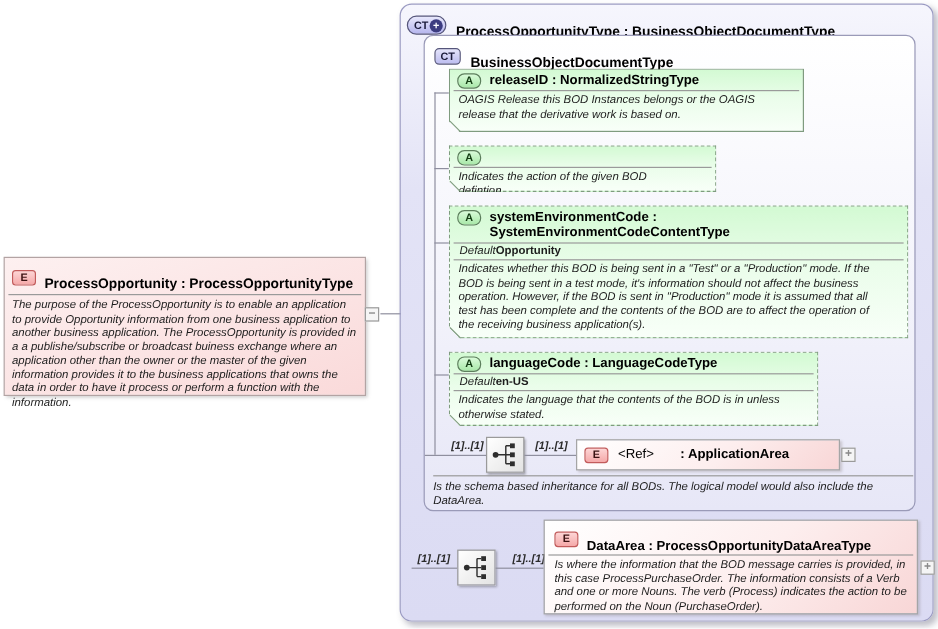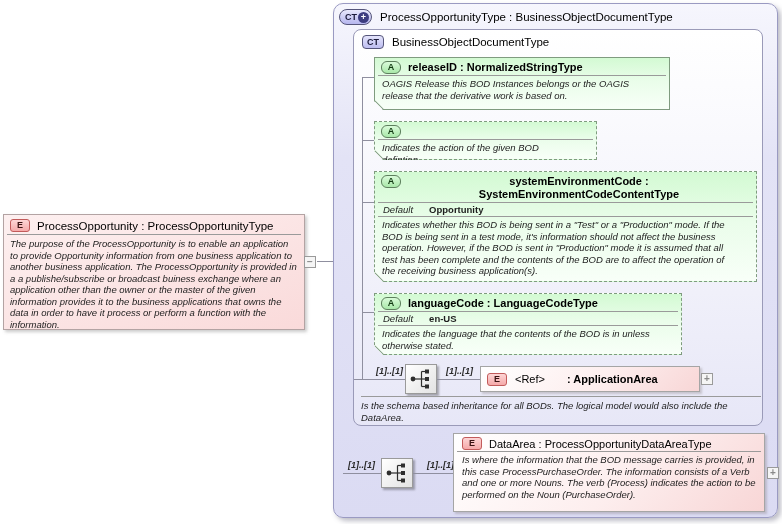--- a/index.html
+++ b/index.html
@@ -17,21 +17,21 @@
     display:inline-flex;align-items:center;justify-content:center;flex:0 0 auto;
     width:20px;height:13px;border-radius:3px;font-size:9px;font-weight:bold;line-height:1;
   }
   .badge-e{background:linear-gradient(#fdd5d5,#f5a9a9);border:1px solid #c25b5b;color:#3a1212;}
   .badge-a{background:linear-gradient(#d9fbd9,#a9e8a9);border:1px solid #5d7f5d;color:#123a12;border-radius:6px;}
   .badge-ct{width:22px;height:14px;background:linear-gradient(#e4e4fb,#bdbdf0);border:1px solid #55557a;color:#1b1b3a;border-radius:4px;}
   .expand-box,.collapse-box{
     position:absolute;width:12px;height:12px;border:1px solid #9a9a9a;background:#f5f5f5;
     display:flex;align-items:center;justify-content:center;font-size:10px;font-weight:bold;color:#8a8a8a;line-height:1;
   }
-  .title-txt{font-size:11.5px;font-weight:normal;white-space:nowrap;}
+  .title-txt{font-size:11.5px;font-weight:bold;white-space:nowrap;margin-top:12px;}
   
   .left-box{
     position:absolute;left:3px;top:214px;width:302px;height:116px;
     border:1px solid #b3a3a3;background:linear-gradient(160deg,#fdf0f0,#fadada);
     box-shadow:2px 2px 3px rgba(110,110,110,0.35);
   }
   .ebox-header{display:flex;align-items:center;gap:7px;padding:4px 6px 2px 6px;}
   
   .outer-box{
     position:absolute;left:333px;top:3px;width:445px;height:515px;border-radius:10px;
@@ -58,22 +58,22 @@
   .attr-box{
     position:absolute;background:linear-gradient(to bottom,#d3fad3 0%,#eafdea 45%,#f8fff8 100%);
     border:1px solid #7f9b7f;
     clip-path:polygon(0 0,100% 0,100% 100%,9px 100%,0 calc(100% - 9px));
     box-shadow:1.5px 1.5px 2px rgba(100,120,100,0.25);
   }
   .attr-box.dashed{border-style:dashed;}
   .attr-box .bevel{position:absolute;left:-2px;bottom:3px;width:13px;height:1px;background:#7f9b7f;transform:rotate(45deg);}
   .attr-title{display:flex;align-items:flex-start;gap:7px;padding:3px 6px 1px 6px;}
   .attr-title .txt{font-size:11px;font-weight:bold;line-height:13px;flex:1;}
-  .attr-title .txt.center{text-align:center;overflow-wrap:anywhere;}
-  .default-row{display:flex;align-items:baseline;padding:1px 8px;gap:16px;}
+  .attr-title .txt.center{overflow-wrap:anywhere;}
+  .default-row{display:flex;align-items:baseline;padding:1px 8px;}
   .default-row .dlabel{font-style:italic;font-size:9.5px;color:#1d1d1d;}
   .default-row .dvalue{font-size:9.5px;font-weight:bold;color:#1d1d1d;}
   .attr-ann{padding:2px 18px 2px 7px;}
   
   .pink-box{
     position:absolute;border:1px solid #a5a5a5;
     background:linear-gradient(135deg,#ffffff 0%,#fdeeee 55%,#f8d6d6 100%);
     box-shadow:1.5px 1.5px 2px rgba(120,110,110,0.3);
   }
   .ref-box{display:flex;align-items:center;gap:8px;padding:0 6px;}

